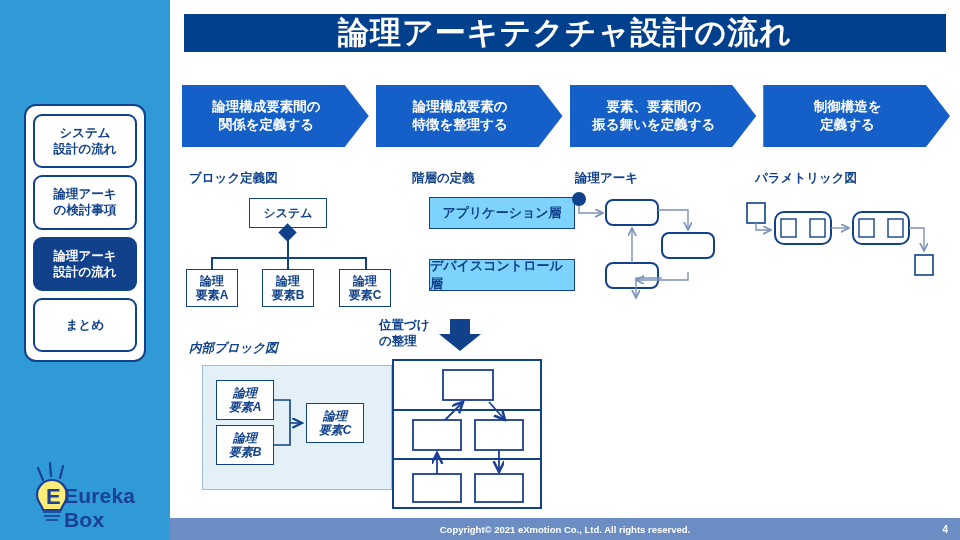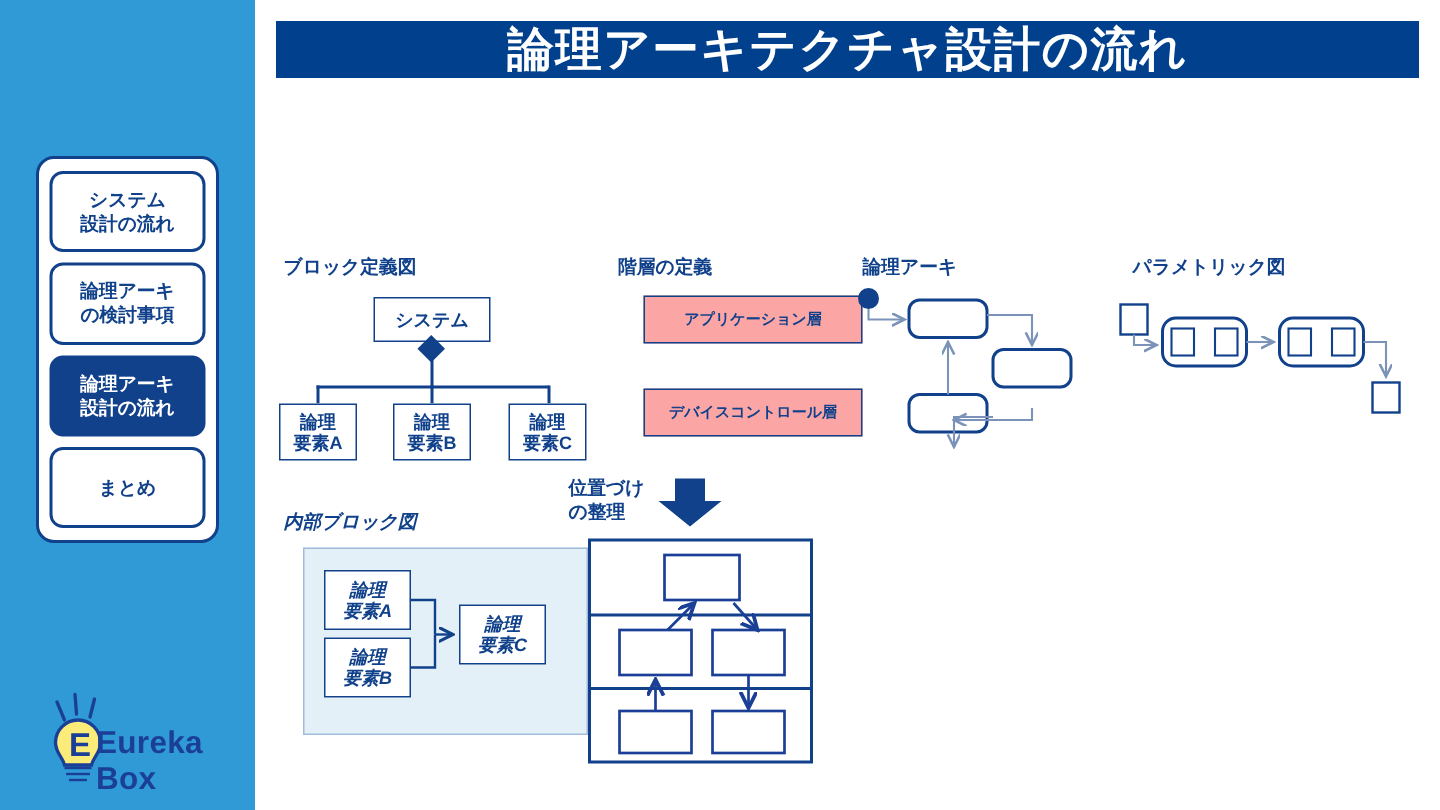--- a/index.html
+++ b/index.html
@@ -67,22 +67,22 @@
     position:absolute;width:13px;height:13px;background:#10418a;transform:rotate(45deg);
   }
   .svgwrap{position:absolute;left:0;top:0;width:100%;height:100%;overflow:visible;}
 
   
   .ibd-panel{
     position:absolute;background:#e4f0f8;border:1.5px solid #9fbcd8;box-sizing:border-box;
   }
   
   .layer{
-    position:absolute;box-sizing:border-box;background:#fca5a5;border:1.6px solid #10418a;
-    color:#10418a;font-size:10px;font-weight:bold;
+    position:absolute;box-sizing:border-box;background:#7dd3fc;border:1.6px solid #10418a;
+    color:#10418a;font-size:13px;font-weight:bold;
     display:flex;align-items:center;justify-content:center;
   }
   
   .down-arrow{position:absolute;}
 
   
   .footer{
     position:absolute;left:170px;bottom:0;width:790px;height:22px;background:#6b8dc4;
     color:#ffffff;font-size:9.5px;font-weight:bold;
     display:flex;align-items:center;justify-content:center;
@@ -122,20 +122,30 @@
         <text x="28" y="46" font-family="Liberation Sans, sans-serif" font-size="22" font-weight="bold" fill="#1b3f96">E</text>
       </svg>
       <div class="logo-text">Eureka Box</div>
     </div>
   </div>
 
   <div class="main">
 
     <div class="title-bar">論理アーキテクチャ設計の流れ</div>
 
+    <div class="chev-row">
+      <div class="chev">論理構成要素間の
+関係を定義する</div>
+      <div class="chev">論理構成要素の
+特徴を整理する</div>
+      <div class="chev">要素、要素間の
+振る舞いを定義する</div>
+      <div class="chev">制御構造を
+定義する</div>
+    </div>
 
     <div class="dg" style="left:16px;top:170px;width:200px;height:145px;">
       <div class="dg-title" style="left:3px;top:0;">ブロック定義図</div>
       <div class="box" style="left:63px;top:28px;width:78px;height:30px;">システム</div>
       <div class="diamond" style="left:95px;top:56px;"></div>
       <div class="ln" style="left:101px;top:70px;width:1.6px;height:18px;"></div>
       <div class="ln" style="left:25px;top:87px;width:155px;height:1.6px;"></div>
       <div class="ln" style="left:25px;top:87px;width:1.6px;height:12px;"></div>
       <div class="ln" style="left:101px;top:87px;width:1.6px;height:12px;"></div>
       <div class="ln" style="left:179px;top:87px;width:1.6px;height:12px;"></div>
@@ -247,14 +257,18 @@
           <path d="M114,44 L130,62"></path>
           <path d="M62,116 L62,95"></path>
           <path d="M124,92 L124,114"></path>
         </g>
       </svg>
     </div>
 
 
   </div>
 
+  <div class="footer">
+    <span>Copyright© 2021 eXmotion Co., Ltd. All rights reserved.</span>
+    <span class="page-num">4</span>
+  </div>
 
 </div>
 
 </body></html>

